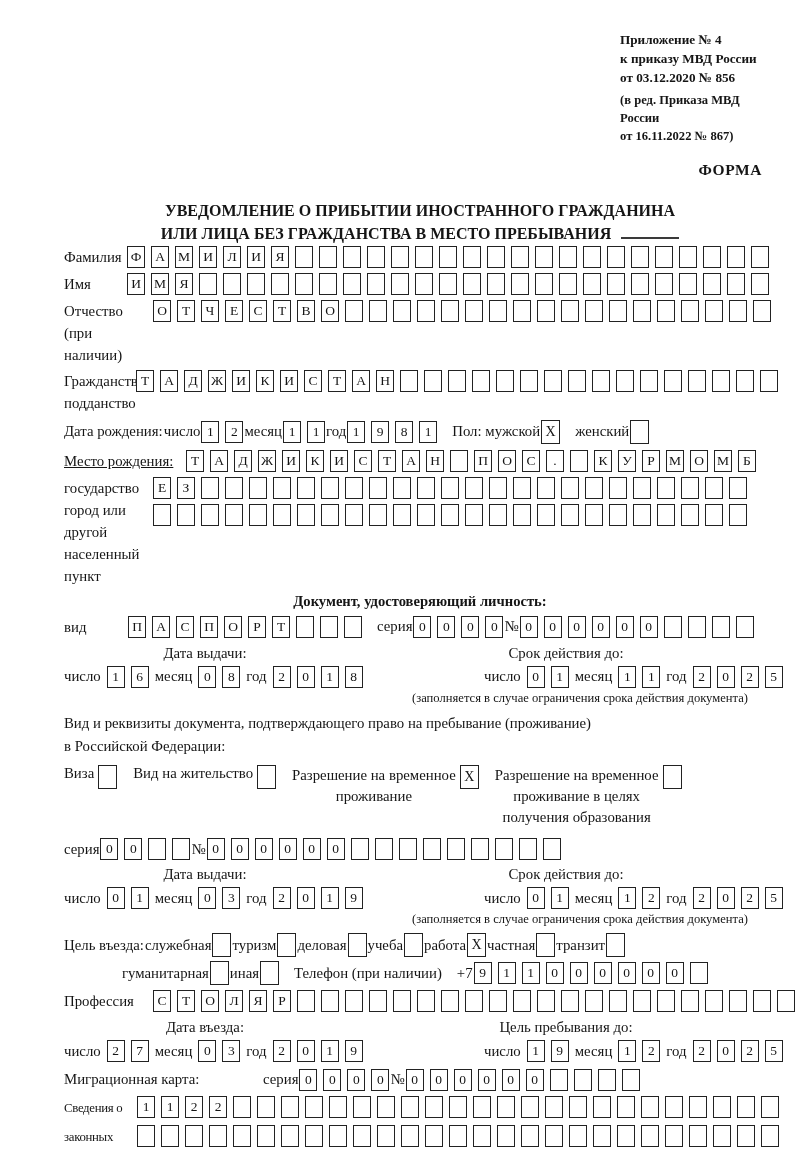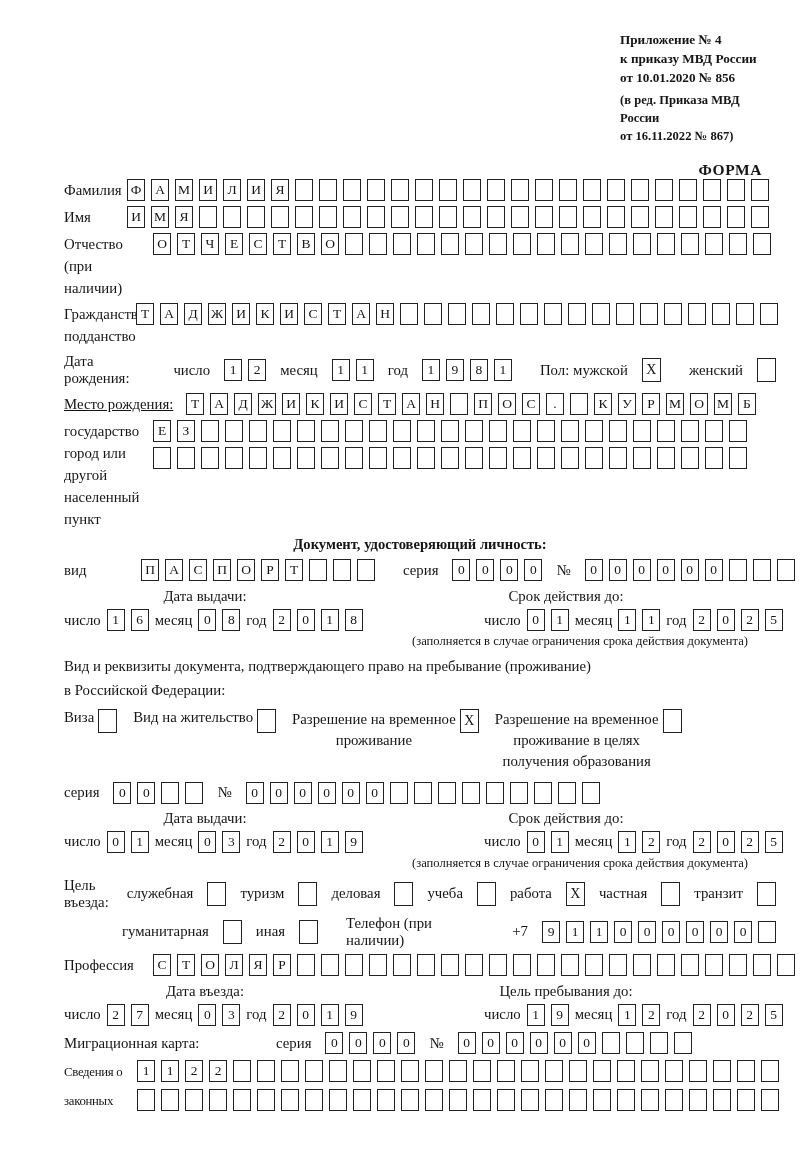--- a/index.html
+++ b/index.html
@@ -19,21 +19,21 @@
   .row { display:flex; align-items:flex-start; margin-bottom:4px; }
   .lbl { flex-shrink:0; line-height:23px; }
   .lbl2 { line-height:22px; }
   .w63 { width:63px; } .w72 { width:72px; } .w73 { width:73px; }
   .w89 { width:89px; } .w122 { width:122px;text-decoration:underline; }
   .cells { display:flex; gap:6px; flex-shrink:0; }
   .cell { width:18px; height:22px; border:1.5px solid #222; text-align:center;
           font-size:13.5px; line-height:19px; flex-shrink:0; background:#fff; }
   .checkbox { display:inline-block; width:19px; height:24px; border:1.5px solid #222;
               text-align:center; font-size:14px; line-height:21px; flex-shrink:0; background:#fff; }
-  .inline { display:flex; align-items:center; gap:14px; flex-wrap:nowrap; }
+  .inline { display:flex; align-items:center; gap:1px; flex-wrap:nowrap; }
   .dategrp { display:flex; align-items:center; gap:6px; }
   .doc-heading { text-align:center; font-weight:700; font-size:14.6px; margin:6px 0 5px 0; }
   .twocol { display:flex; margin-bottom:3px; }
   .col-l { width:362px; flex-shrink:0; }
   .col-r { flex:1; }
   .hdr-l { text-align:center; padding-right:80px; line-height:20px; }
   .hdr-r { text-align:center; padding-right:70px; line-height:20px; }
   .note { font-size:12.6px; text-align:right; padding-right:28px; margin:1px 0 6px 0; }
   .intro { line-height:1.6; }
   .opts { display:flex; align-items:flex-start; gap:16px; margin:6px 0 10px 0; }
@@ -43,29 +43,33 @@
   .rep-lbl { font-size:12.8px; letter-spacing:-0.3px; line-height:25px; }
 </style>
 </head>
 <body>
 
 <div class="page">
 
   <div class="annex">
     <div>Приложение № 4</div>
     <div>к приказу МВД России</div>
-    <div>от 10.01.2020 № 856</div>
+    <div>от 03.12.2020 № 856</div>
     <div class="annex-note">
       <div>(в ред. Приказа МВД России</div>
       <div>от 16.11.2022 № 867)</div>
     </div>
   </div>
 
   <div class="forma">ФОРМА</div>
 
+  <div class="title">
+    <div>УВЕДОМЛЕНИЕ О ПРИБЫТИИ ИНОСТРАННОГО ГРАЖДАНИНА</div>
+    <div><span>ИЛИ ЛИЦА БЕЗ ГРАЖДАНСТВА В МЕСТО ПРЕБЫВАНИЯ</span><span class="blank-line"></span></div>
+  </div>
 
 
   <div class="row">
     <span class="lbl w63">Фамилия</span>
     <span class="cells">
         <span class="cell">Ф</span>
         <span class="cell">А</span>
         <span class="cell">М</span>
         <span class="cell">И</span>
         <span class="cell">Л</span>

